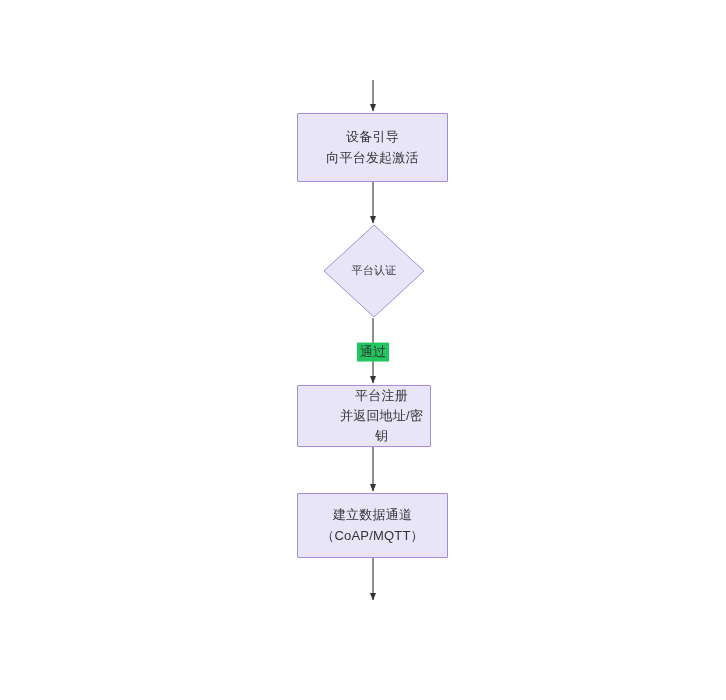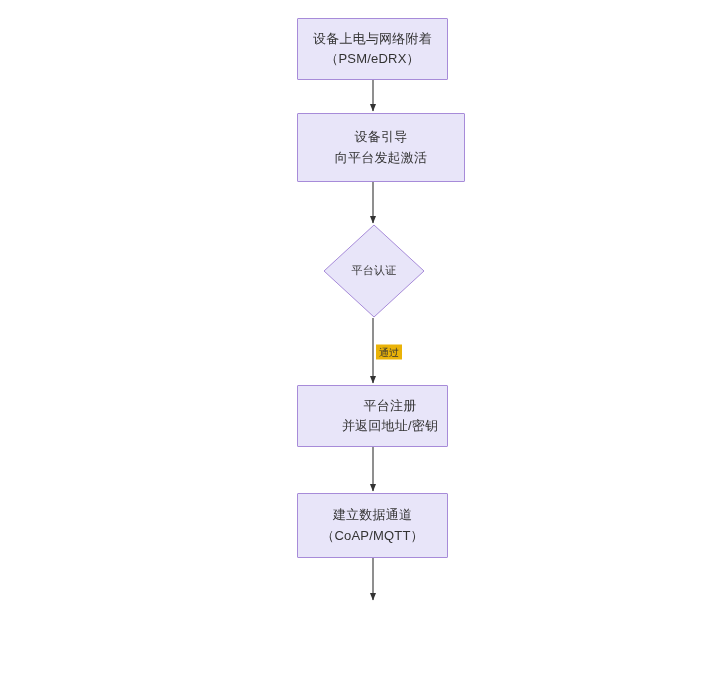--- a/index.html
+++ b/index.html
@@ -66,28 +66,27 @@
   .decision-label {
     position: relative;
     z-index: 2;
     color: #333333;
     font-size: 11px;
     line-height: 1.55;
     letter-spacing: 0.2px;
   }
   .edge-label {
     position: absolute;
-    background: #eab308;
+    background: #22c55e;
     color: #333333;
-    font-size: 10px;
+    font-size: 13px;
     line-height: 1.3;
     padding: 1px 3px;
     white-space: nowrap;
     transform: translate(-50%, -50%);
-    margin-left: 16px;
   }
 </style>
 </head>
 <body>
 
 <div id="canvas">
 
   <svg class="edge-layer" width="726" height="700" viewBox="0 0 726 700">
     <defs>
       <marker id="arrowhead" markerWidth="9" markerHeight="9" refX="7.4" refY="3.2" orient="auto" markerUnits="userSpaceOnUse">
@@ -99,38 +98,34 @@
 
     <line x1="373" y1="182" x2="373" y2="223" stroke="#333333" stroke-width="1.1" marker-end="url(#arrowhead)"></line>
 
     <line x1="373" y1="318" x2="373" y2="383" stroke="#333333" stroke-width="1.1" marker-end="url(#arrowhead)"></line>
 
     <line x1="373" y1="447" x2="373" y2="491" stroke="#333333" stroke-width="1.1" marker-end="url(#arrowhead)"></line>
 
     <line x1="373" y1="558" x2="373" y2="600" stroke="#333333" stroke-width="1.1" marker-end="url(#arrowhead)"></line>
   </svg>
 
-  <div class="node node-process" id="node-n1" style="left: 297px; top: 18px; width: 151px; height: 62px;">
-    <span class="node-label">设备上电与网络附着
-（PSM/eDRX）</span>
-  </div>
 
-  <div class="node node-process" id="node-n2" style="left: 297px; top: 113px; width: 168px; height: 69px;">
+  <div class="node node-process" id="node-n2" style="left: 297px; top: 113px; width: 151px; height: 69px;">
     <span class="node-label">设备引导
 向平台发起激活</span>
   </div>
 
   <div class="node node-decision" id="node-n3" style="left: 308px; top: 205px; width: 132px; height: 132px;">
     <svg class="diamond-shape" width="132" height="132" viewBox="0 0 132 132">
       <polygon points="66,20 116,66 66,112 16,66" fill="#e8e5f9" stroke="#a78bd9" stroke-width="1"></polygon>
     </svg>
     <span class="decision-label">平台认证</span>
   </div>
 
-  <div class="node node-process" id="node-n4" style="left: 297px; top: 385px; width: 151px; height: 62px; padding-left: 35px;">
+  <div class="node node-process" id="node-n4" style="left: 297px; top: 385px; width: 134px; height: 62px; padding-left: 35px;">
     <span class="node-label">平台注册
 并返回地址/密钥</span>
   </div>
 
   <div class="node node-process" id="node-n5" style="left: 297px; top: 493px; width: 151px; height: 65px;">
     <span class="node-label">建立数据通道
 （CoAP/MQTT）</span>
   </div>
 
 

